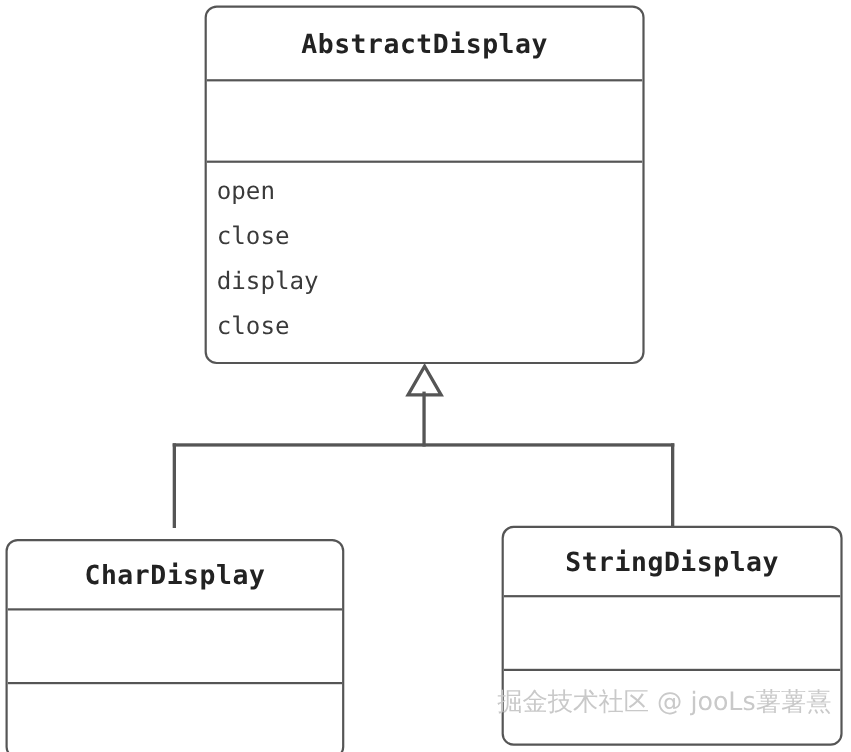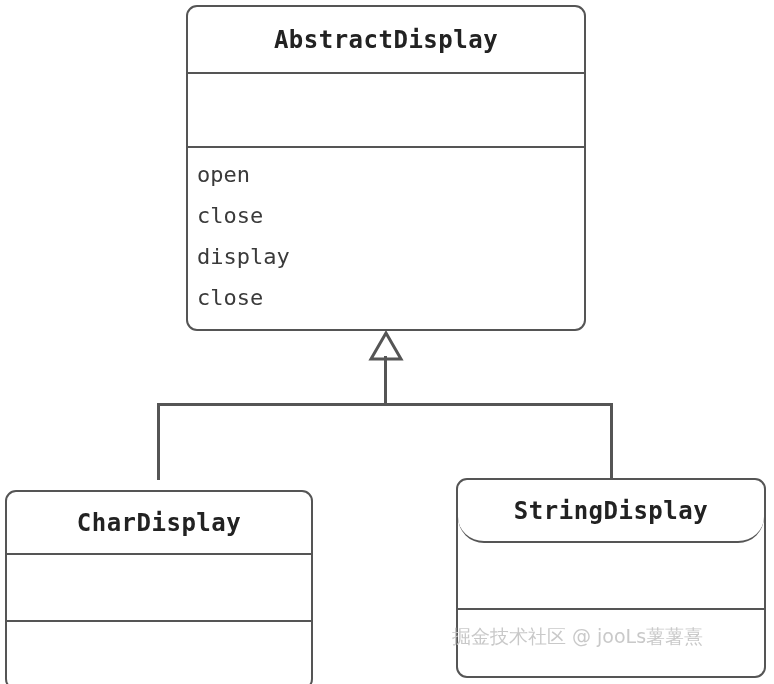--- a/index.html
+++ b/index.html
@@ -74,21 +74,21 @@
   }
   #char-display .class-title { height: 63px; }
   #char-display .class-attrs { height: 67px; }
 
   #string-display {
     left: 456px;
     top: 478px;
     width: 310px;
     height: 200px;
   }
-  #string-display .class-title { height: 63px; border-radius: 26px; }
+  #string-display .class-title { height: 63px; }
   #string-display .class-attrs { height: 67px; }
 
   
   .conn {
     position: absolute;
     background: #555555;
   }
   .conn-v { width: 3px; }
   .conn-h { height: 3px; }
 
@@ -123,21 +123,21 @@
   
   #watermark {
     position: absolute;
     left: 452px;
     top: 620px;
     width: 322px;
     height: 34px;
     display: flex;
     align-items: center;
     font-family: "DejaVu Sans", "Liberation Sans", sans-serif;
-    font-size: 19px;
+    font-size: 23px;
     color: #c9c9c9;
     white-space: pre;
     pointer-events: none;
   }
 </style>
 </head>
 <body>
 
 <div id="canvas">
 

